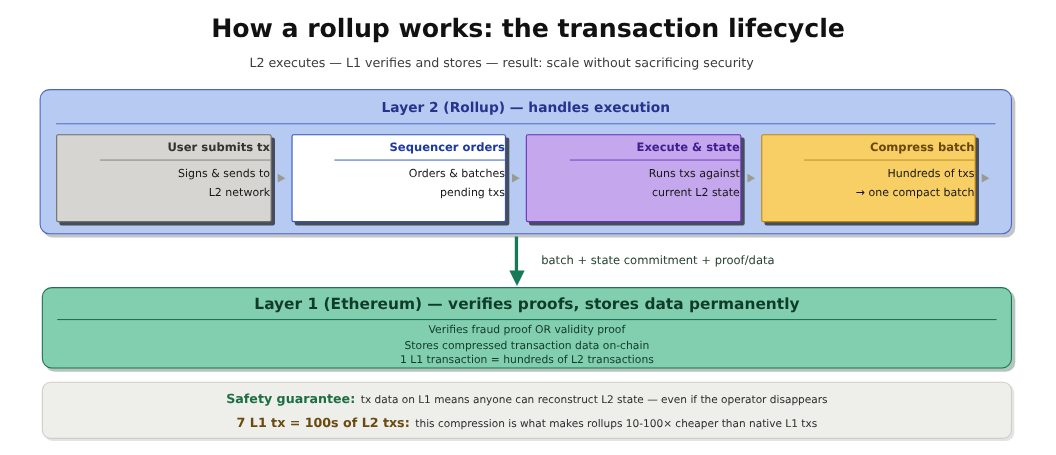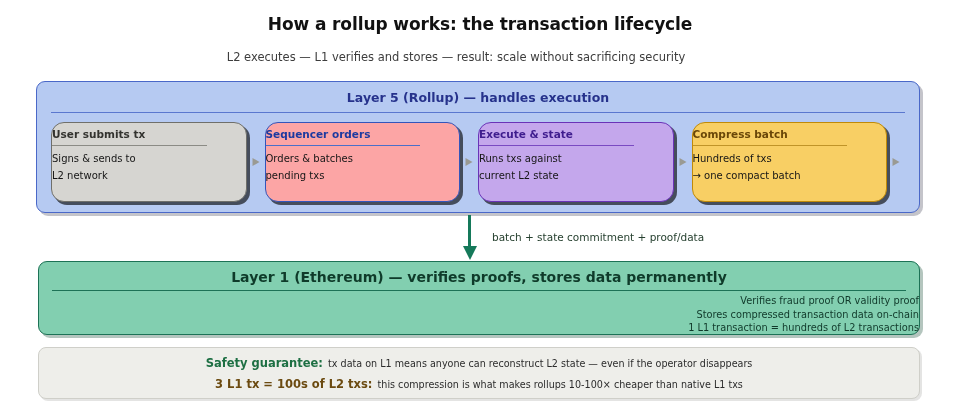--- a/index.html
+++ b/index.html
@@ -20,21 +20,21 @@
     height: 414px;
   }
 
   
   .title {
     position: absolute;
     top: 14px;
     left: 0;
     width: 960px;
     text-align: center;
-    font-size: 17px;
+    font-size: 23px;
     font-weight: bold;
     letter-spacing: -0.1px;
     color: #111111;
   }
   .subtitle {
     position: absolute;
     top: 50px;
     left: 0;
     width: 912px;
     text-align: center;
@@ -79,28 +79,28 @@
     left: 14px;
     top: 40px;
     right: 14px;
     height: 80px;
     display: flex;
     align-items: stretch;
   }
   .step {
     flex: 1 1 0;
     position: relative;
-    border-radius: 13px;
+    border-radius: 2px;
     border: 1.5px solid #000;
     box-sizing: border-box;
     box-shadow: 3px 3px 0 rgba(0,0,0,0.62);
     padding-top: 5px;
     display: flex;
     flex-direction: column;
-    align-items: flex-start;
+    align-items: flex-end;
   }
   .step-head {
     font-size: 10.5px;
     font-weight: bold;
     text-align: center;
     line-height: 13px;
     padding-bottom: 3px;
   }
   .step-rule {
     width: 80%;
@@ -111,21 +111,21 @@
     font-size: 10px;
     line-height: 17px;
     text-align: center;
     color: #161616;
   }
 
   .step.gray   { background: #d6d5d1; border-color: #6f6f6a; }
   .step.gray   .step-head { color: #33332f; }
   .step.gray   .step-rule { background: #8b8b85; }
 
-  .step.blue   { background: #fca5a5; border-color: #3355bb; }
+  .step.blue   { background: #ffffff; border-color: #3355bb; }
   .step.blue   .step-head { color: #1d3aa0; }
   .step.blue   .step-rule { background: #4a6fc9; }
 
   .step.purple { background: #c4a7ec; border-color: #6a33b8; }
   .step.purple .step-head { color: #3f1d8e; }
   .step.purple .step-rule { background: #7a4ac2; }
 
   .step.amber  { background: #f8cf64; border-color: #c08a08; }
   .step.amber  .step-head { color: #6a4708; }
   .step.amber  .step-rule { background: #c09428; }
@@ -219,21 +219,20 @@
     position: absolute;
     top: 32px;
     left: 0;
     width: 100%;
     text-align: center;
   }
   .l1-lines div {
     font-size: 9.8px;
     line-height: 13.5px;
     color: #10392a;
-    text-align: right;
   }
 
   
   .footer {
     position: absolute;
     left: 38px;
     top: 347px;
     width: 882px;
     height: 52px;
     background: #eeeeea;
@@ -263,21 +262,21 @@
 </style>
 </head>
 <body>
 
 <div class="page">
 
   <div class="title">How a rollup works: the transaction lifecycle</div>
   <div class="subtitle">L2 executes — L1 verifies and stores — result: scale without sacrificing security</div>
 
   <div class="l2-panel">
-    <div class="l2-title">Layer 5 (Rollup) — handles execution</div>
+    <div class="l2-title">Layer 2 (Rollup) — handles execution</div>
     <div class="l2-divider"></div>
 
     <div class="steps">
 
       <div class="step gray">
         <div class="step-head">User submits tx</div>
         <div class="step-rule"></div>
         <div class="step-line">Signs &amp; sends to</div>
         <div class="step-line">L2 network</div>
       </div>
@@ -330,18 +329,18 @@
       <div>1 L1 transaction = hundreds of L2 transactions</div>
     </div>
   </div>
 
   <div class="footer">
     <div class="foot-row">
       <span class="foot-key green">Safety guarantee:</span>
       <span class="foot-val">tx data on L1 means anyone can reconstruct L2 state — even if the operator disappears</span>
     </div>
     <div class="foot-row">
-      <span class="foot-key olive">3 L1 tx = 100s of L2 txs:</span>
+      <span class="foot-key olive">7 L1 tx = 100s of L2 txs:</span>
       <span class="foot-val">this compression is what makes rollups 10-100× cheaper than native L1 txs</span>
     </div>
   </div>
 
 </div>
 
 </body></html>

